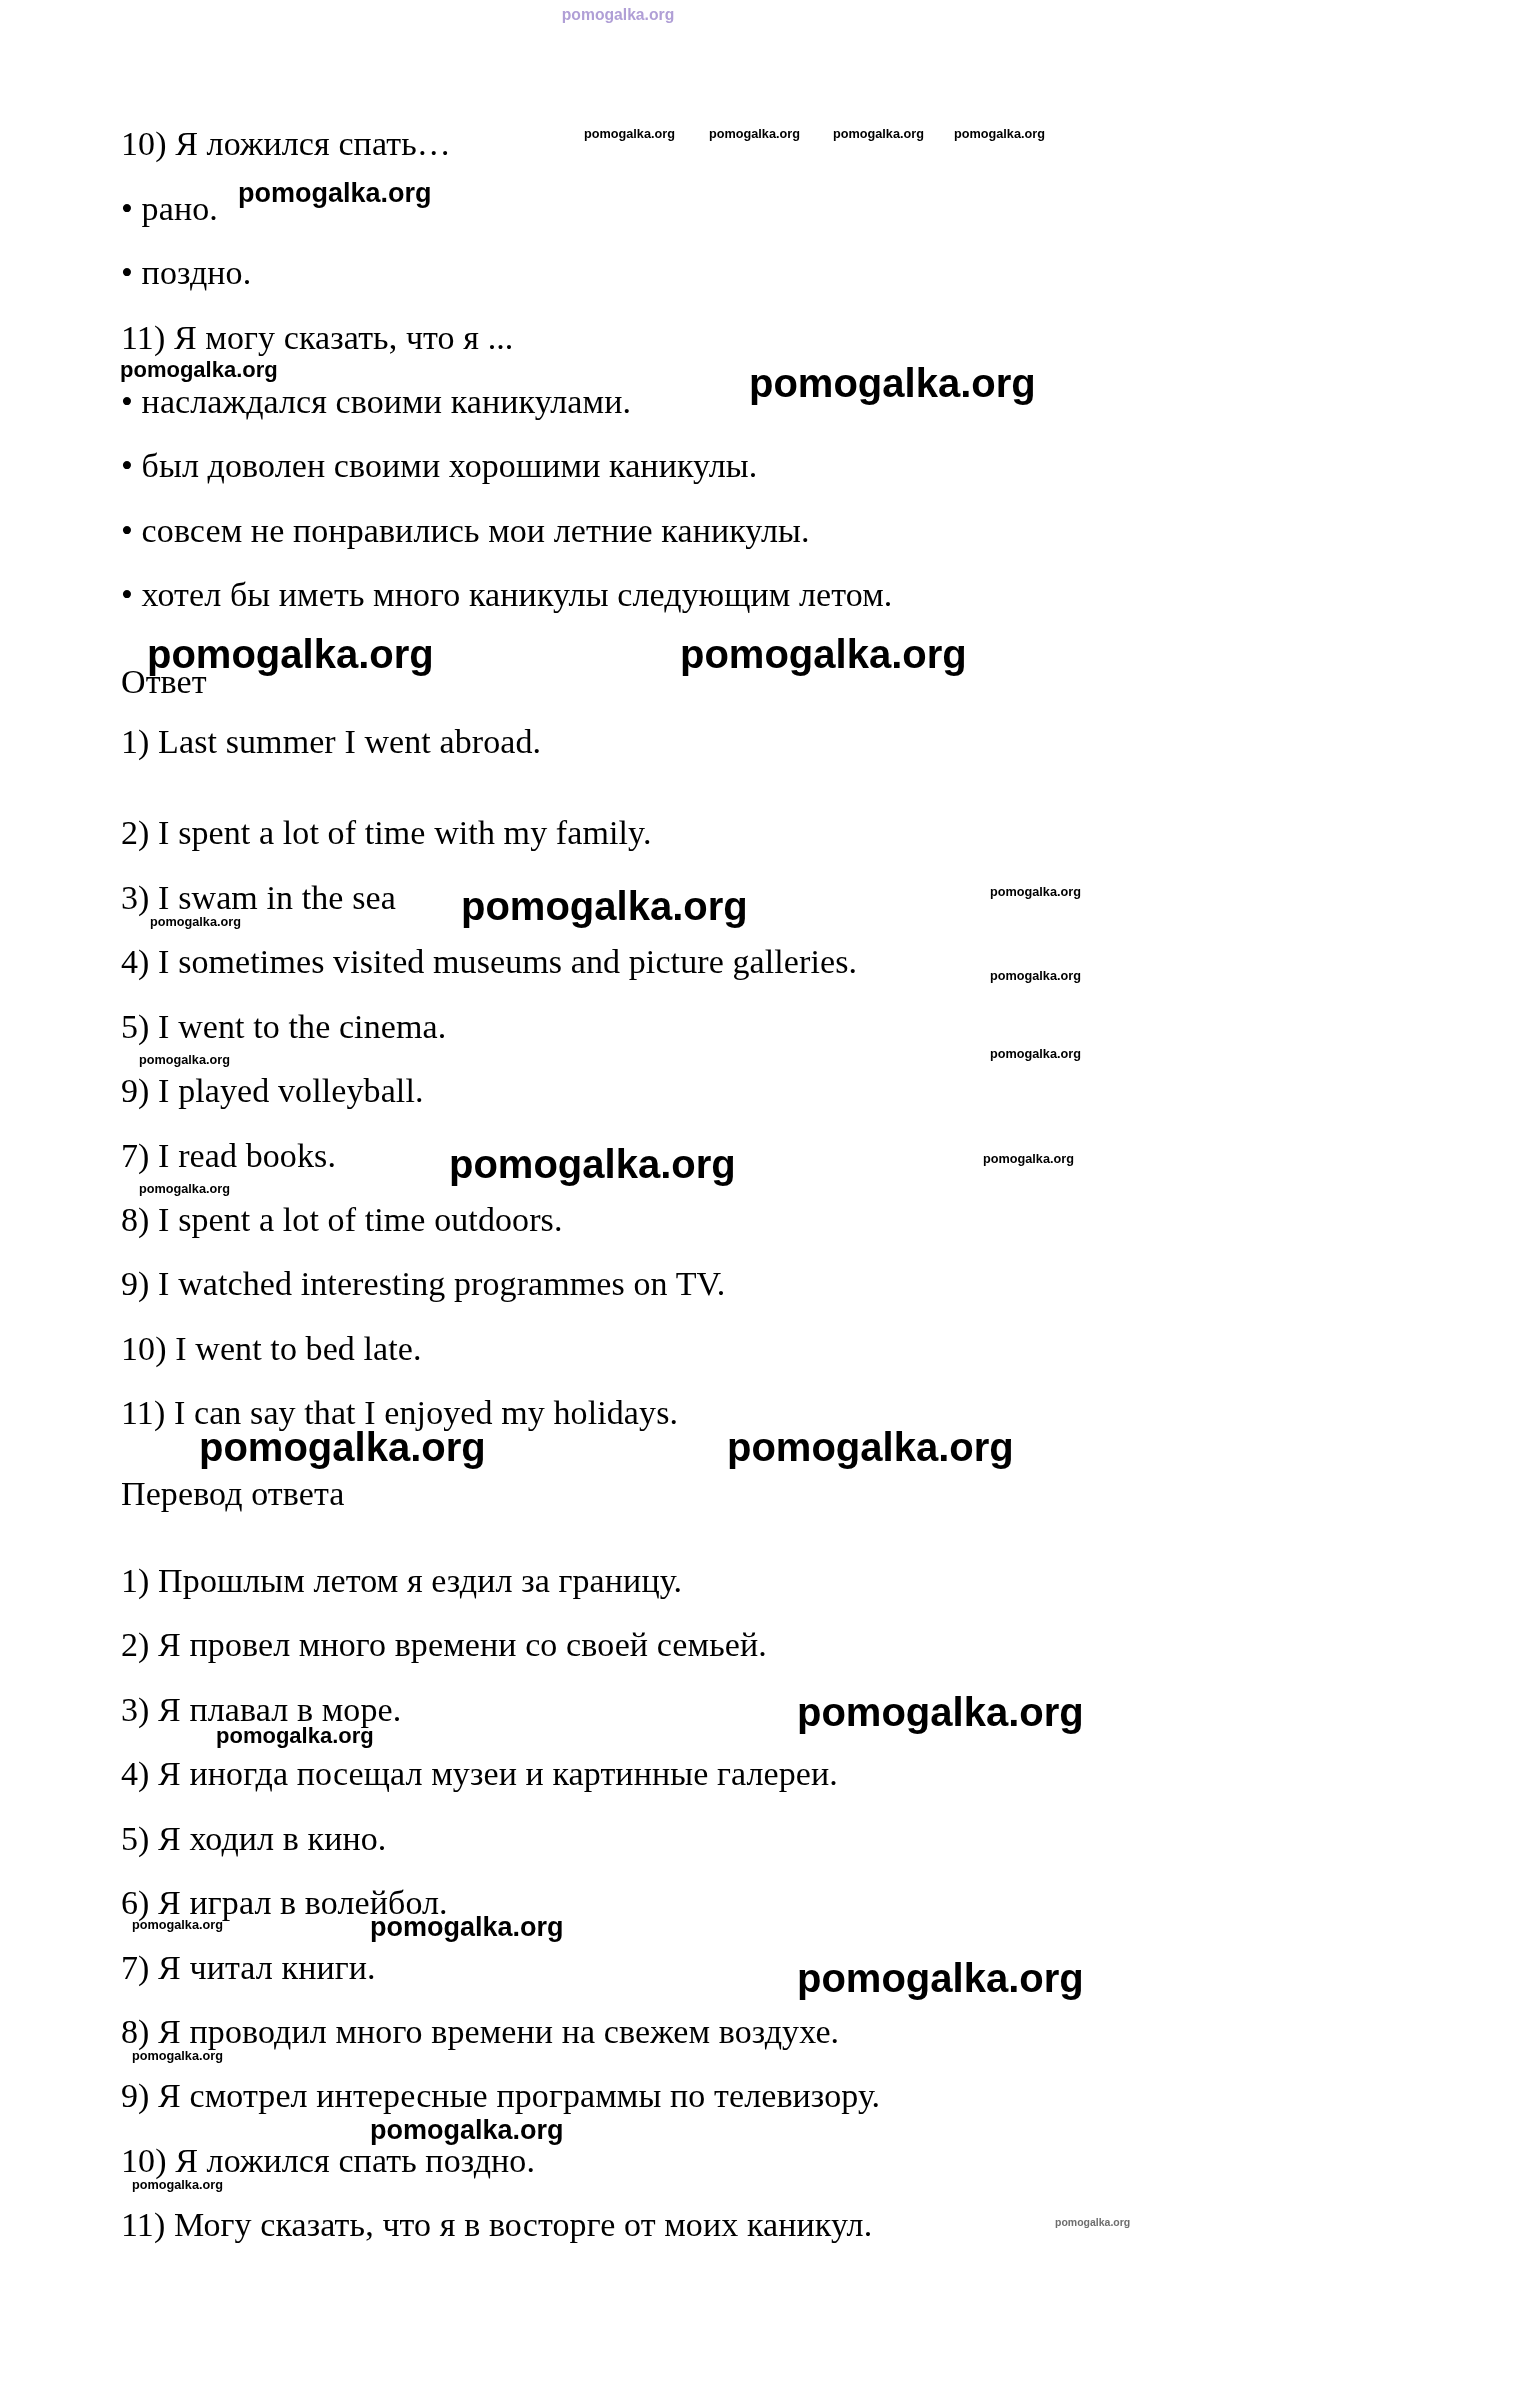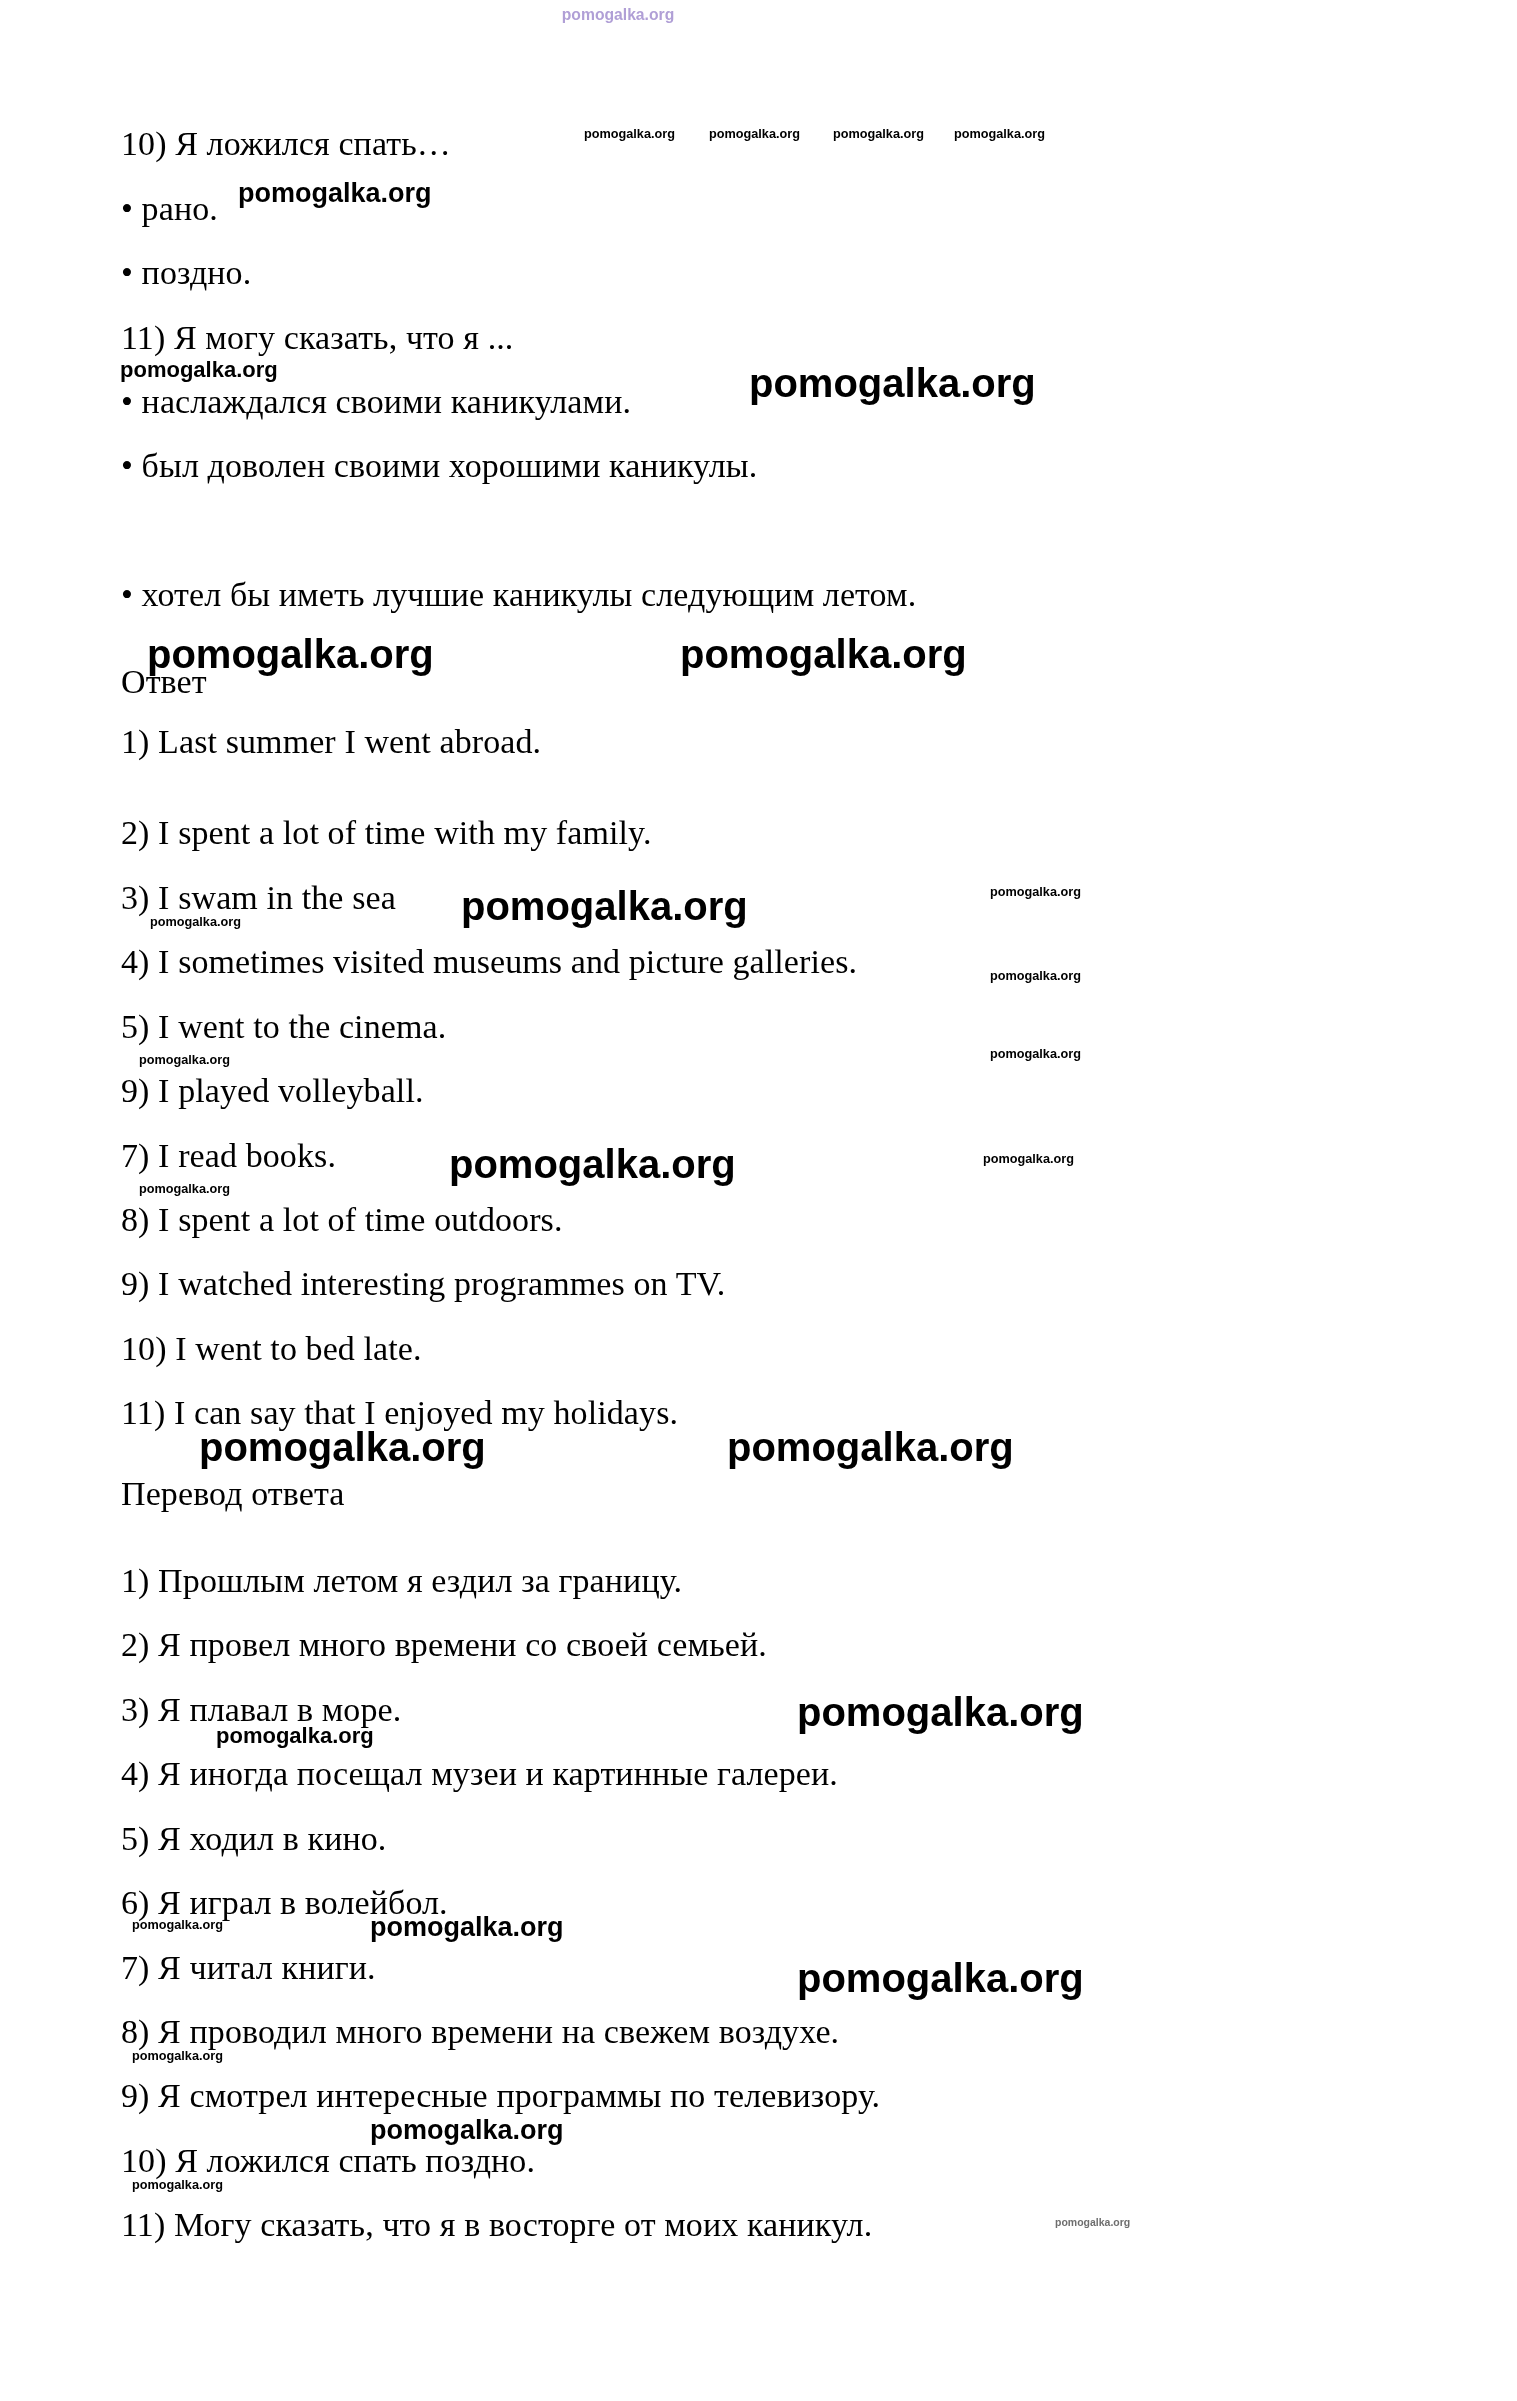--- a/index.html
+++ b/index.html
@@ -53,21 +53,22 @@
   <span class="wm wm-md" style="left:238px; top:178px">pomogalka.org</span>
 
   <div class="line" style="top:253px">• поздно.</div>
   <div class="line" style="top:318px">11) Я могу сказать, что я ...</div>
 
   <span class="wm wm-sm" style="left:120px;  top:357px">pomogalka.org</span>
   <span class="wm wm-lg" style="left:749px; top:361px">pomogalka.org</span>
   <div class="line" style="top:446px">• был доволен своими хорошими каникулы.</div>
 
   <div class="line" style="top:382px">• наслаждался своими каникулами.</div>
-  <div class="line" style="top:575px">• хотел бы иметь лучшие каникулы следующим летом.</div>
+  <div class="line" style="top:511px">• совсем не понравились мои летние каникулы.</div>
+  <div class="line" style="top:575px">• хотел бы иметь много каникулы следующим летом.</div>
 
   <span class="wm wm-lg" style="left:147px; top:632px">pomogalka.org</span>
   <span class="wm wm-lg" style="left:680px; top:632px">pomogalka.org</span>
 
   <div class="line italic" style="top:662px">Ответ</div>
 
   <div class="line" style="top:722px">1) Last summer I went abroad.</div>
   <div class="line" style="top:813px">2) I spent a lot of time with my family.</div>
 
   <div class="line" style="top:878px">3) I swam in the sea</div>

